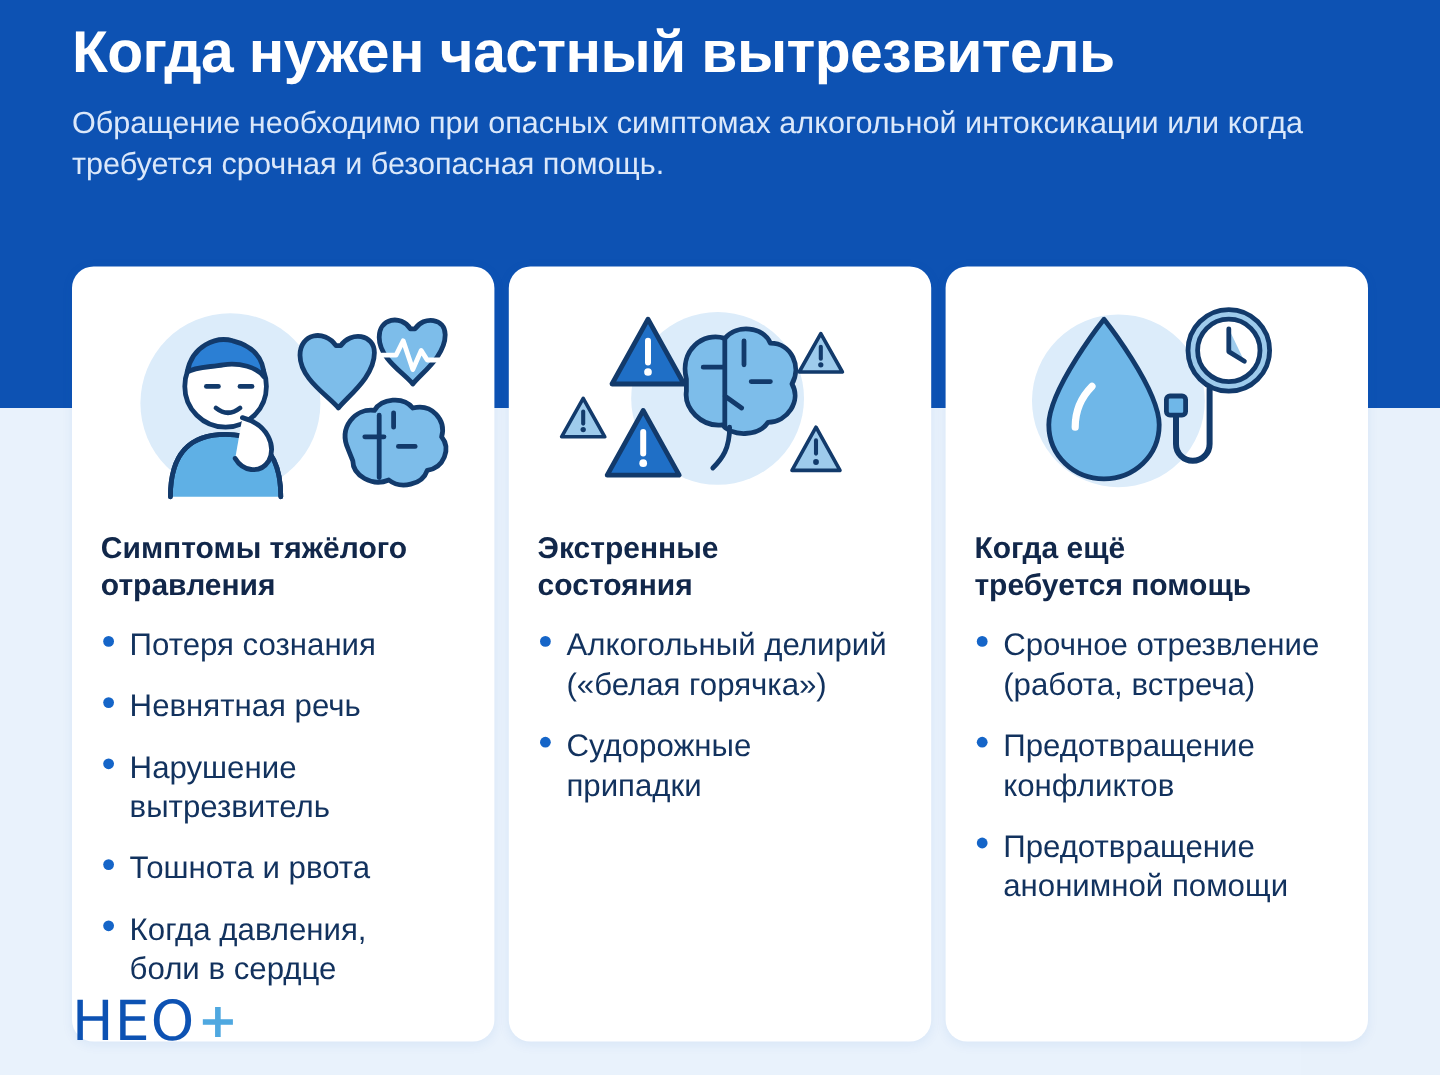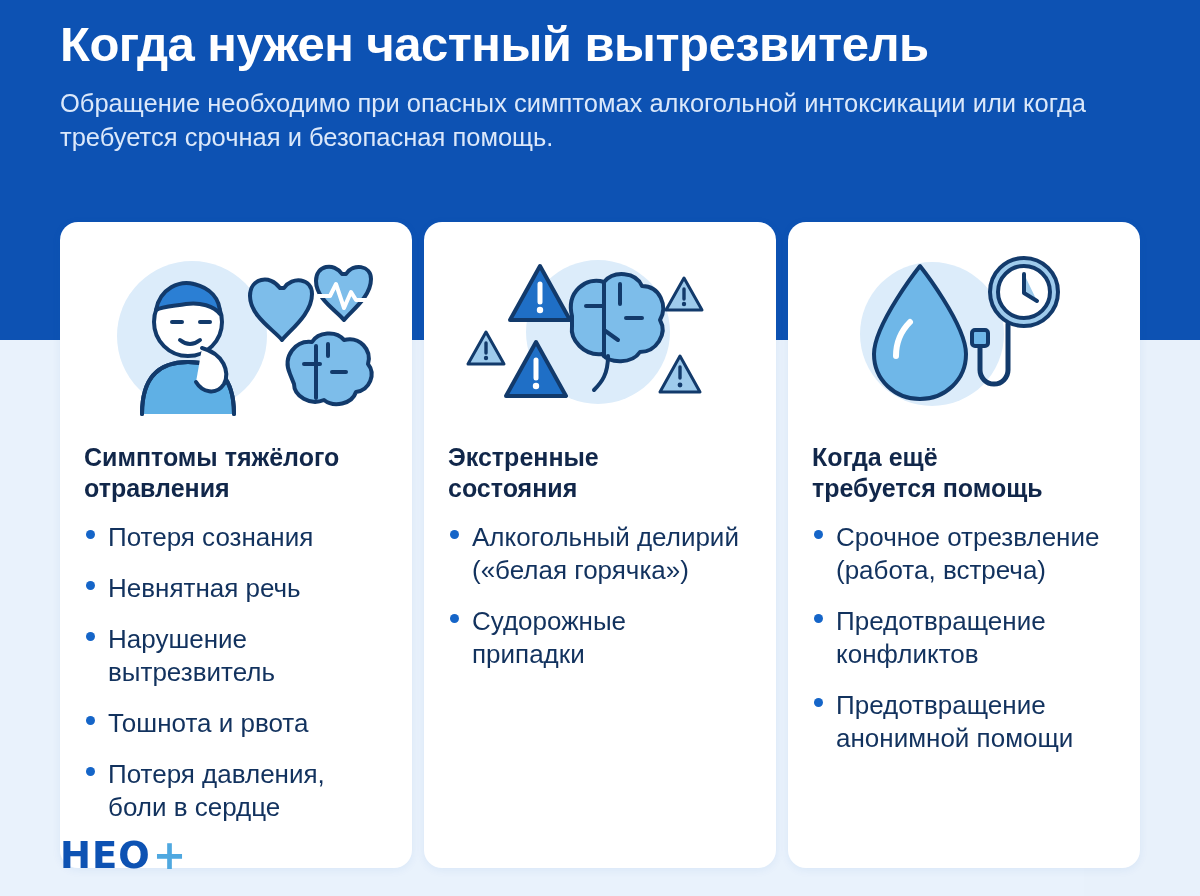--- a/index.html
+++ b/index.html
@@ -105,22 +105,22 @@
     background: #1565c8;
   }
   .logo {
     position: absolute;
     left: 60px;
     bottom: 18px;
     display: flex;
     align-items: center;
   }
   .logo-text {
-    font-size: 37px;
-    font-weight: bold;
+    font-size: 46px;
+    font-weight: normal;
     color: #0d52b3;
     letter-spacing: 1px;
     font-family: "DejaVu Sans", sans-serif;
   }
   .logo-plus {
     font-size: 40px;
     font-weight: bold;
     color: #4fa8e0;
     margin-left: 2px;
     font-family: "DejaVu Sans", sans-serif;
@@ -173,21 +173,21 @@
         </svg>
       </div>
       <h2 class="card-title">Симптомы тяжёлого
 отравления</h2>
       <ul class="bullets">
         <li>Потеря сознания</li>
         <li>Невнятная речь</li>
         <li>Нарушение
 вытрезвитель</li>
         <li>Тошнота и рвота</li>
-        <li>Потеря давления,
+        <li>Когда давления,
 боли в сердце</li>
       </ul>
     </div>
 
     <div class="card">
       <div class="card-art">
         <svg width="300" height="185" viewBox="0 0 300 185">
           <circle cx="150" cy="88" r="72" fill="#dcecfa"></circle>
 
           <g stroke="#123a6b" stroke-width="4" fill="#1f6fc6" stroke-linejoin="round">

